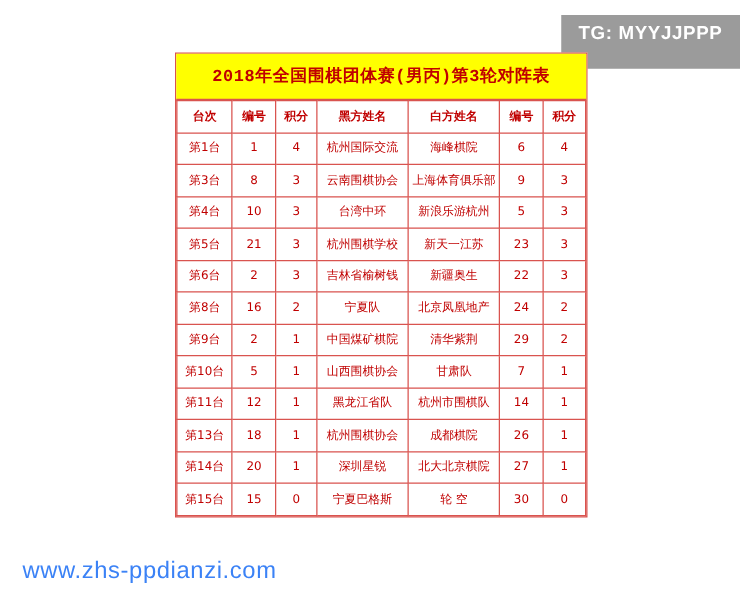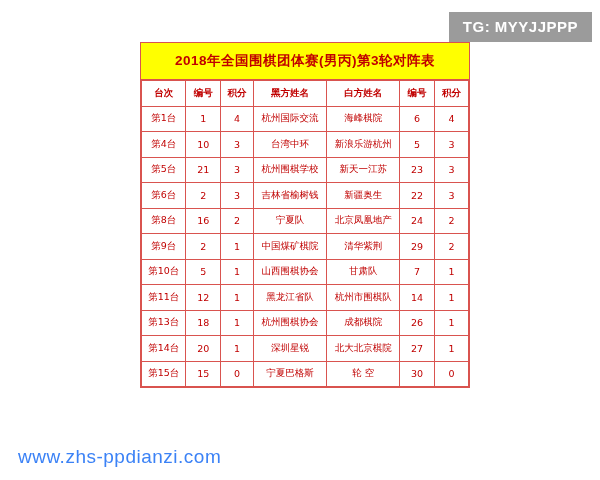--- a/index.html
+++ b/index.html
@@ -15,21 +15,21 @@
     overflow: hidden;
   }
   .tg-badge {
     position: absolute;
     top: 12px;
     right: 8px;
     background: #9b9b9b;
     color: #ffffff;
     font-size: 15px;
     font-weight: bold;
-    padding: 6px 14px 7px 14px;
+    padding: 6px 14px 20px 14px;
     letter-spacing: 0.5px;
     font-family: "Liberation Sans", sans-serif;
   }
   .watermark {
     position: absolute;
     left: 18px;
     bottom: 12px;
     color: #3b82f6;
     font-size: 19px;
     font-family: "Liberation Sans", sans-serif;
@@ -45,21 +45,21 @@
     background: #ffffff;
   }
   .title-row {
     background: #ffff00;
     text-align: center;
     color: #c00000;
     font-weight: bold;
     font-size: 13.5px;
     padding: 9px 4px 9px 4px;
     border-bottom: 1px solid #d9534f;
-    font-family: Liberation Sans, sans-serif;
+    font-family: Liberation Mono, monospace;
     letter-spacing: 0.5px;
   }
   table.grid {
     border-collapse: collapse;
     width: 100%;
     table-layout: fixed;
   }
   table.grid td, table.grid th {
     border: 1px solid #d9534f;
     color: #c00000;
@@ -115,20 +115,29 @@
       <tr>
         <td>第1台</td>
         <td>1</td>
         <td>4</td>
         <td>杭州国际交流</td>
         <td>海峰棋院</td>
         <td>6</td>
         <td>4</td>
       </tr>
       <tr>
+        <td>第3台</td>
+        <td>8</td>
+        <td>3</td>
+        <td>云南围棋协会</td>
+        <td>上海体育俱乐部</td>
+        <td>9</td>
+        <td>3</td>
+      </tr>
+      <tr>
         <td>第4台</td>
         <td>10</td>
         <td>3</td>
         <td>台湾中环</td>
         <td>新浪乐游杭州</td>
         <td>5</td>
         <td>3</td>
       </tr>
       <tr>
         <td>第5台</td>

